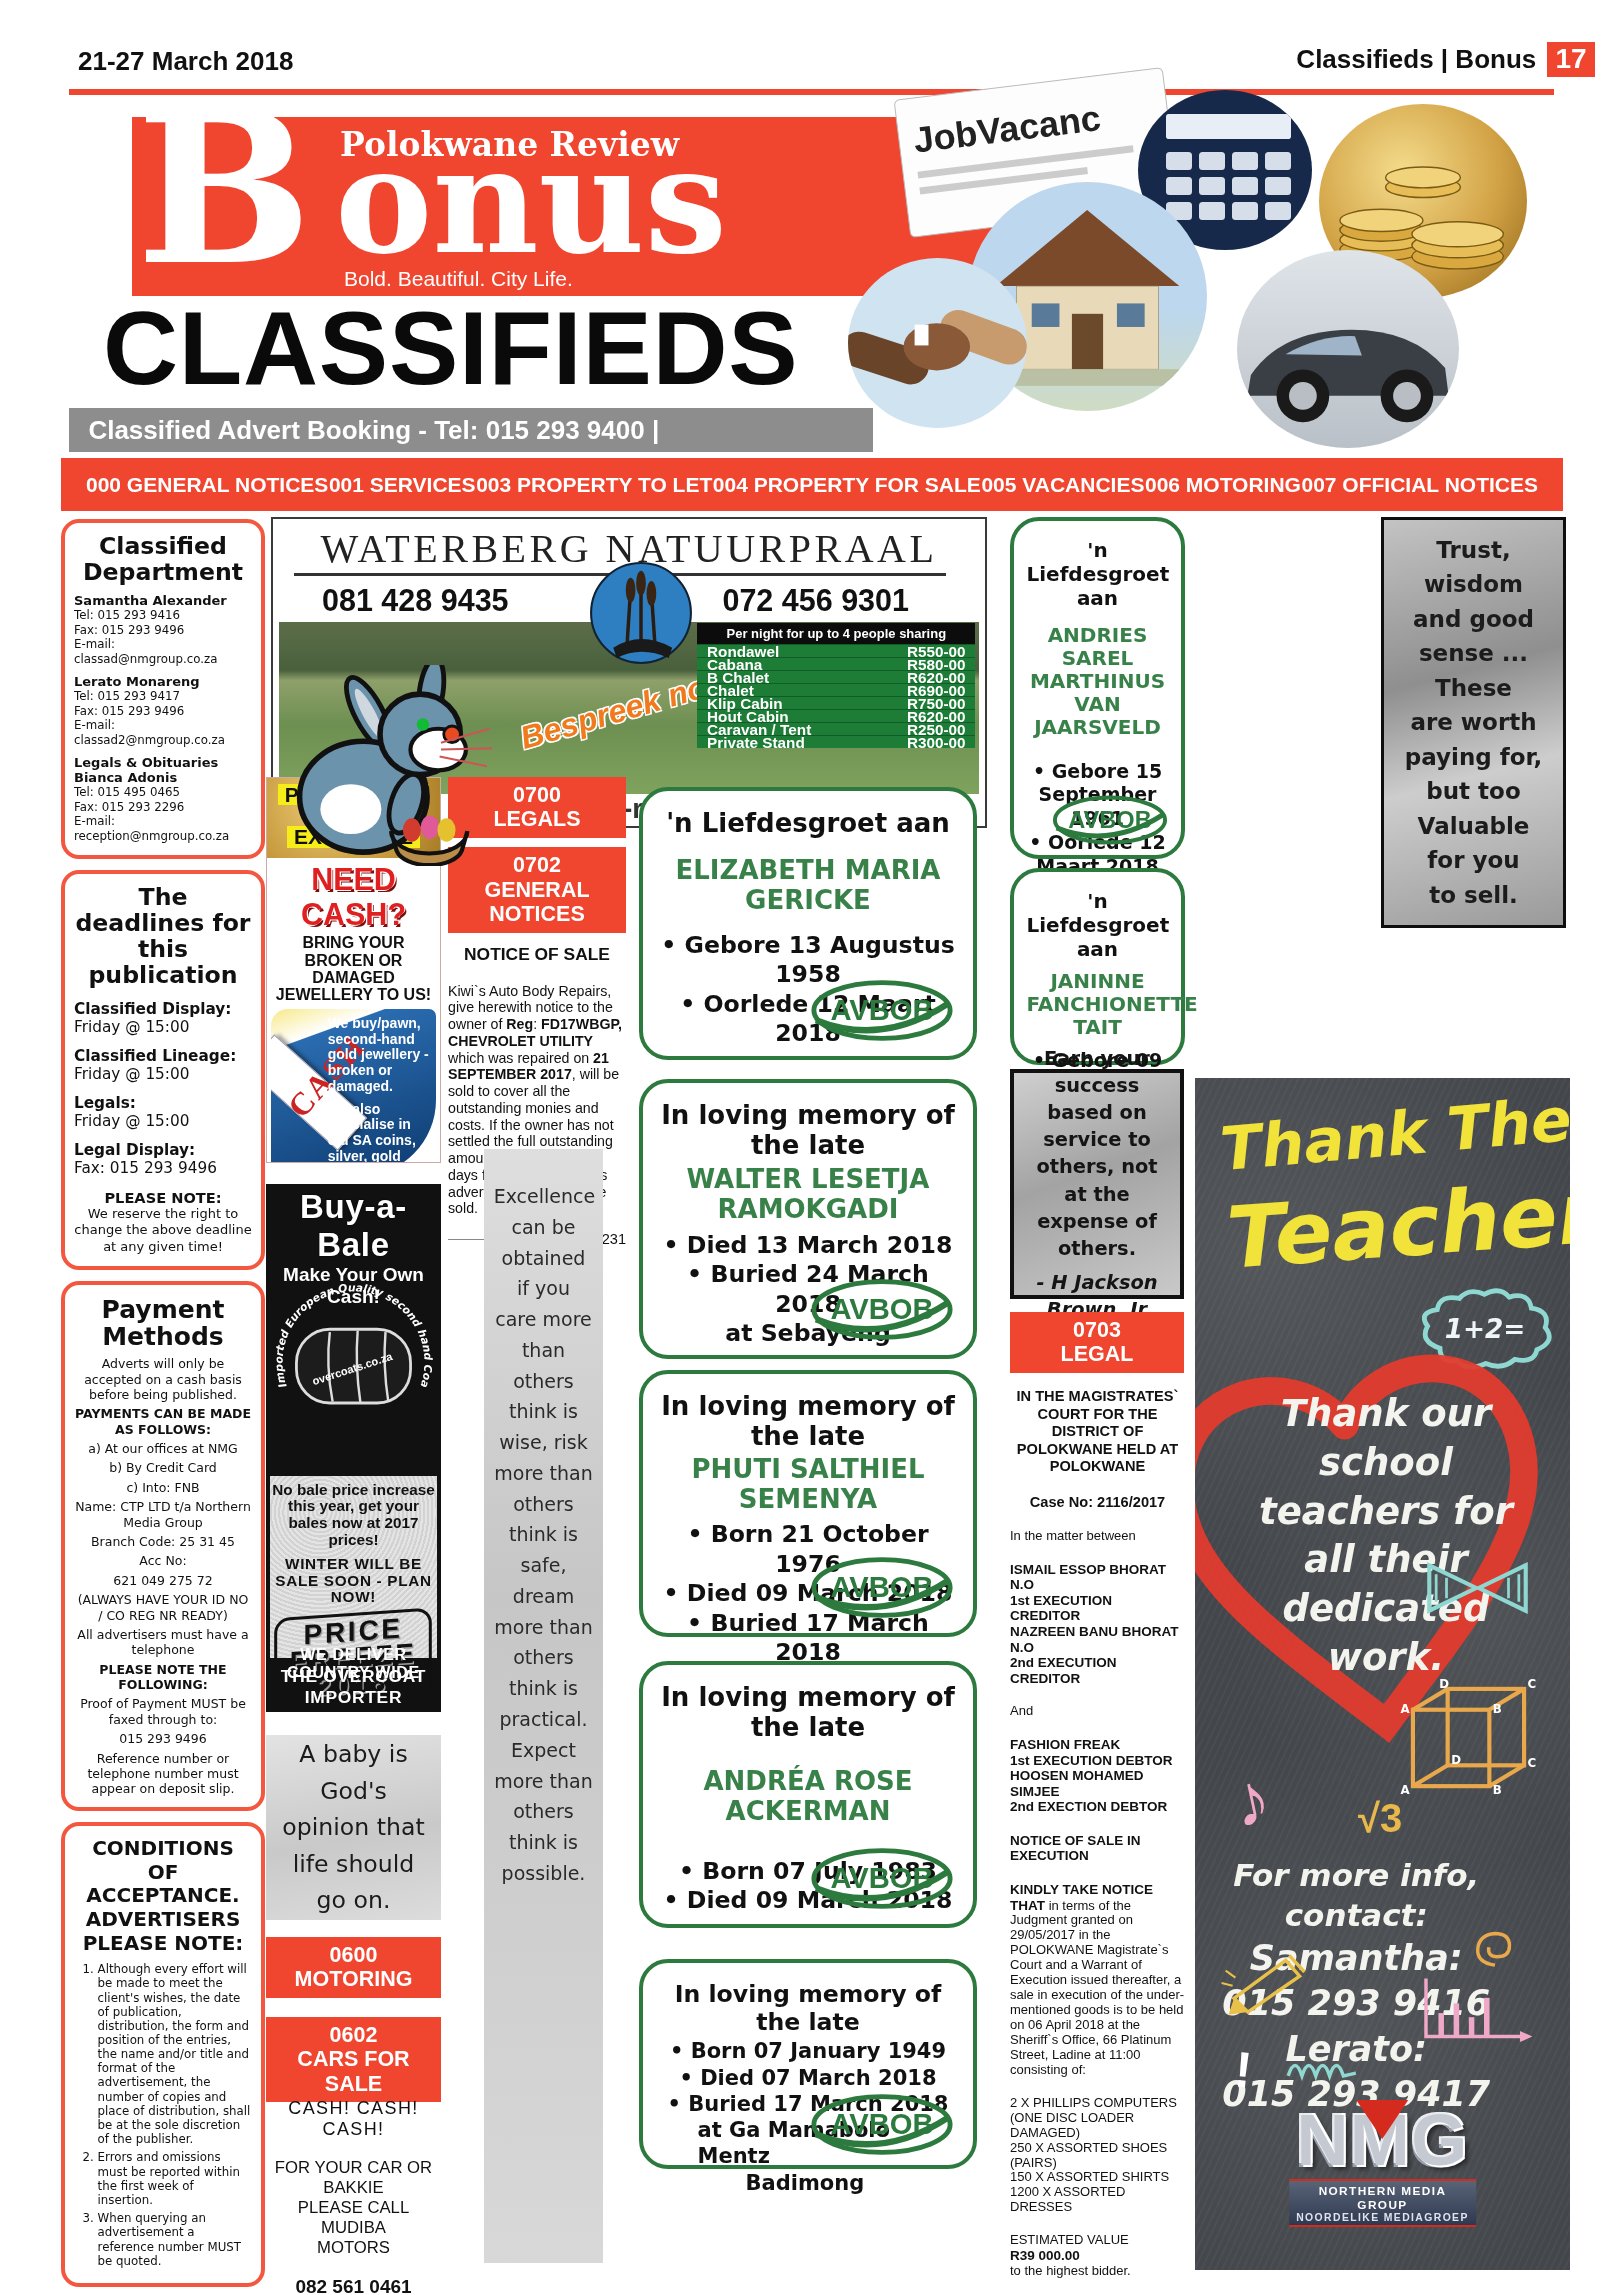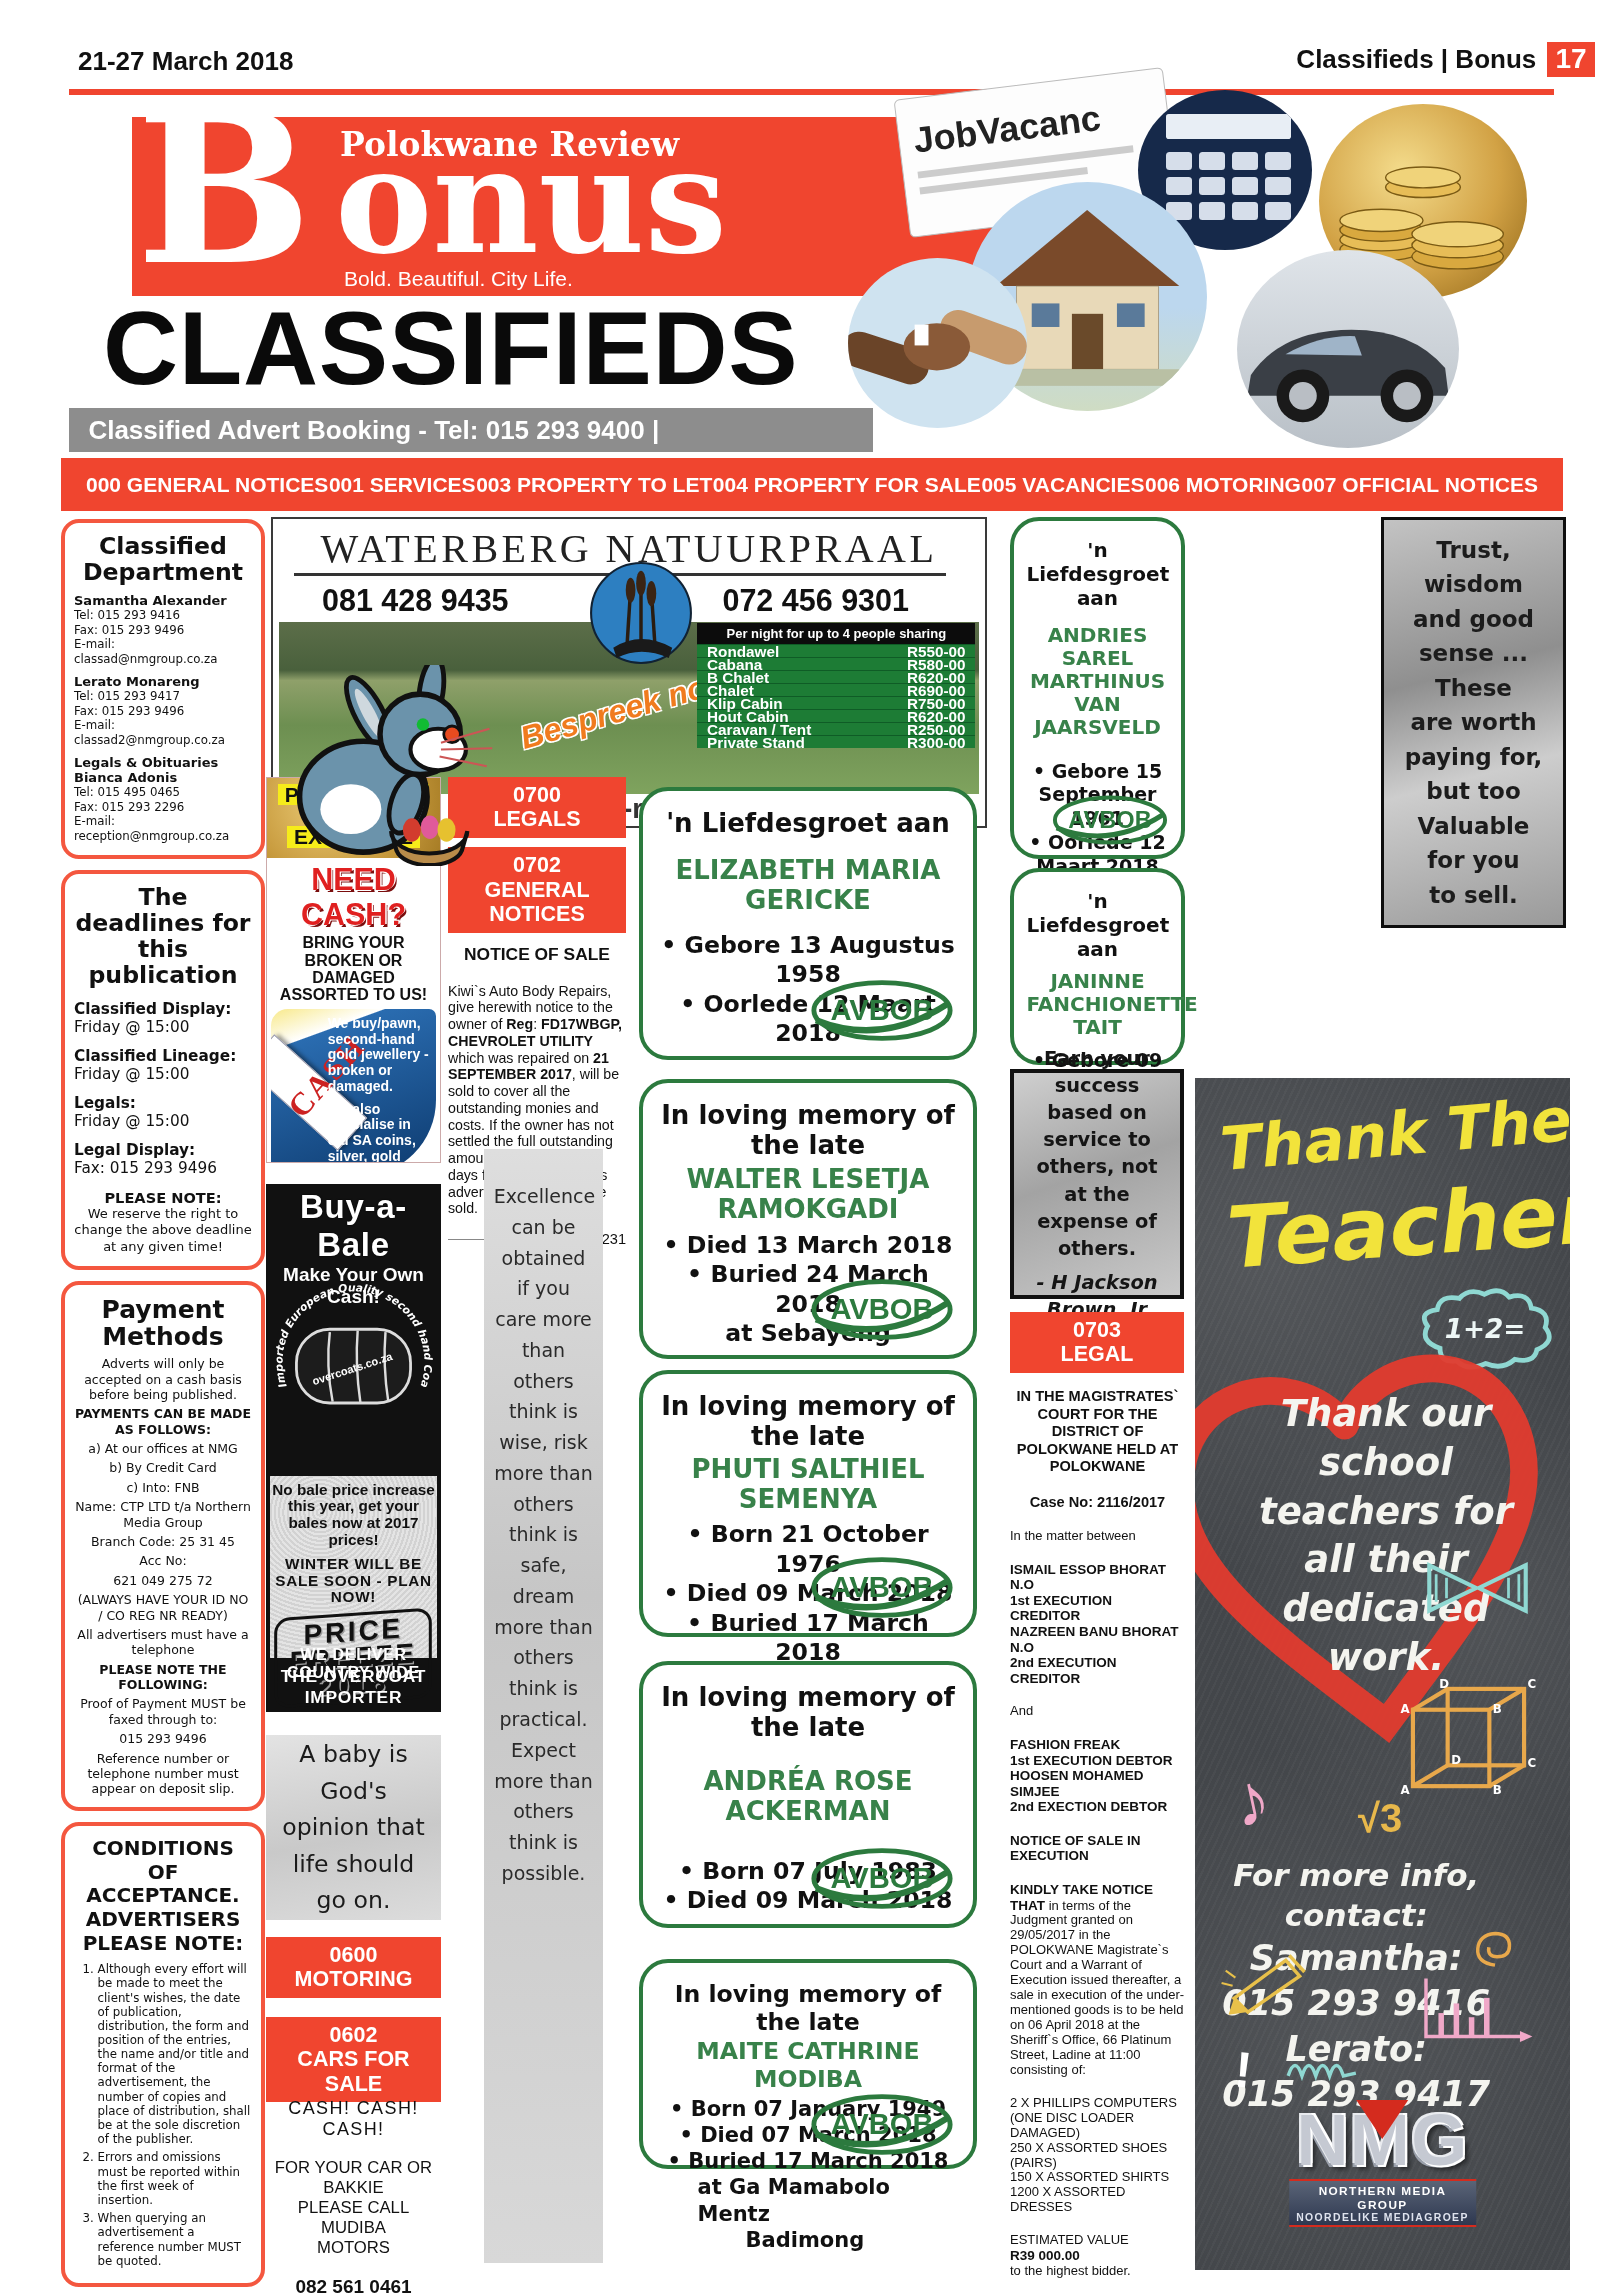--- a/index.html
+++ b/index.html
@@ -417,21 +417,21 @@
     <div class="wb-site">www.holiday-resorts.co.za</div>
   </div>
 
   <div class="abs jw">
     <div class="jw-gold">
       <span>POLOKWANE</span><br>
       <span>JEWEL</span><br>
       <span>EXCHANGE</span>
     </div>
     <div class="jw-need">NEED CASH?</div>
-    <div class="jw-bring"><span>BRING YOUR BROKEN OR</span><br><span>DAMAGED ASSORTED TO US!</span></div>
+    <div class="jw-bring"><span>BRING YOUR BROKEN OR</span><br><span>DAMAGED JEWELLERY TO US!</span></div>
     <div class="jw-body">
       <div class="jw-arrow"></div>
       <div class="jw-cash">CASH</div>
       <div class="jw-list">
         <div>We buy/pawn, second-hand gold jewellery -broken or damaged.</div>
         <div>We also specialise in old SA coins, silver, gold</div>
       </div>
     </div>
 
   </div>
@@ -535,21 +535,20 @@
         <div class="ln">• Died 09 March 2018</div>
       </div>
     <svg class="avbob" viewBox="0 0 210 96">
         <ellipse cx="105" cy="48" rx="98" ry="40" fill="none" stroke="#2c7a3e" stroke-width="7"></ellipse>
         <path d="M10 62 Q105 100 200 38" stroke="#2c7a3e" stroke-width="9" fill="none"></path>
         <text x="105" y="62" text-anchor="middle" font-size="42" font-weight="bold" fill="#2c7a3e" font-family="Liberation Sans">AVBOB</text>
       </svg>
   </div>
   <div class="abs obit" style="left:639px;top:1959px;width:338px;height:210px">
     <div class="hd" style="font-size:23.6px">In loving memory of the late</div>
-    <div class="nm" style="margin-top:2.8px;font-size:23.6px">MAITE CATHRINE MODIBA</div>
     <div class="lines" style="margin-top:2.8px">
         <div class="ln" style="font-size:21px">• Born 07 January 1949</div>
         <div class="ln" style="font-size:21px">• Died 07 March 2018</div>
         <div class="ln" style="font-size:21px">• Buried 17 March 2018</div>
         <div class="ln" style="font-size:21px;text-align:left;padding-left:42px">at Ga Mamabolo Mentz</div>
         <div class="ln" style="font-size:21px;text-align:left;padding-left:90px">Badimong</div>
       </div>
     <svg class="avbob" style="bottom:7px" viewBox="0 0 210 96">
         <ellipse cx="105" cy="48" rx="98" ry="40" fill="none" stroke="#2c7a3e" stroke-width="7"></ellipse>
         <path d="M10 62 Q105 100 200 38" stroke="#2c7a3e" stroke-width="9" fill="none"></path>

